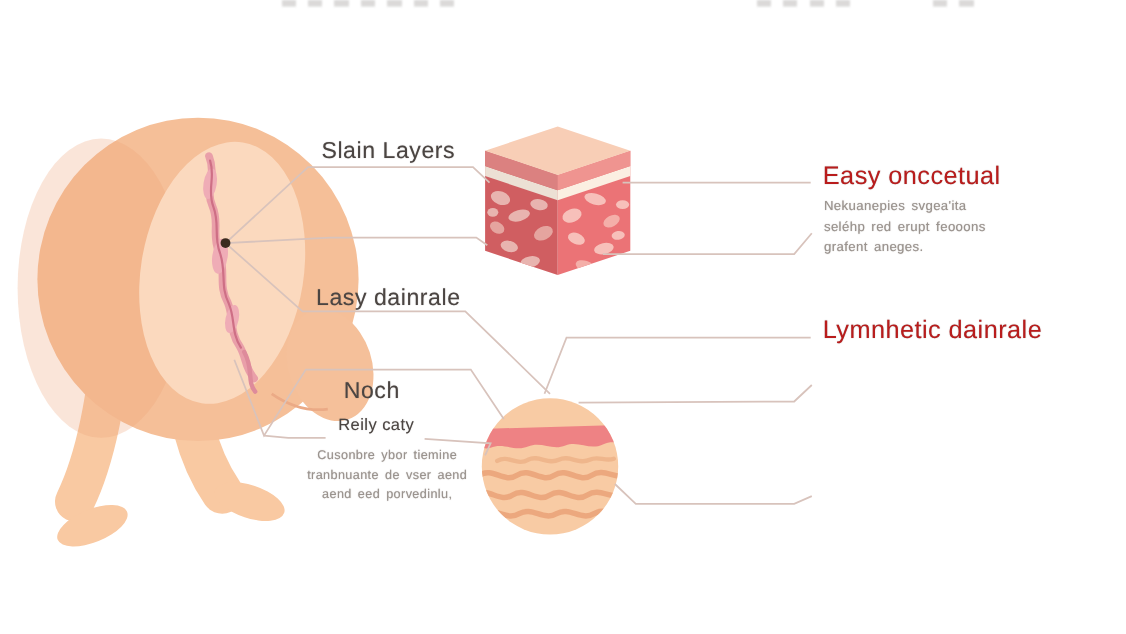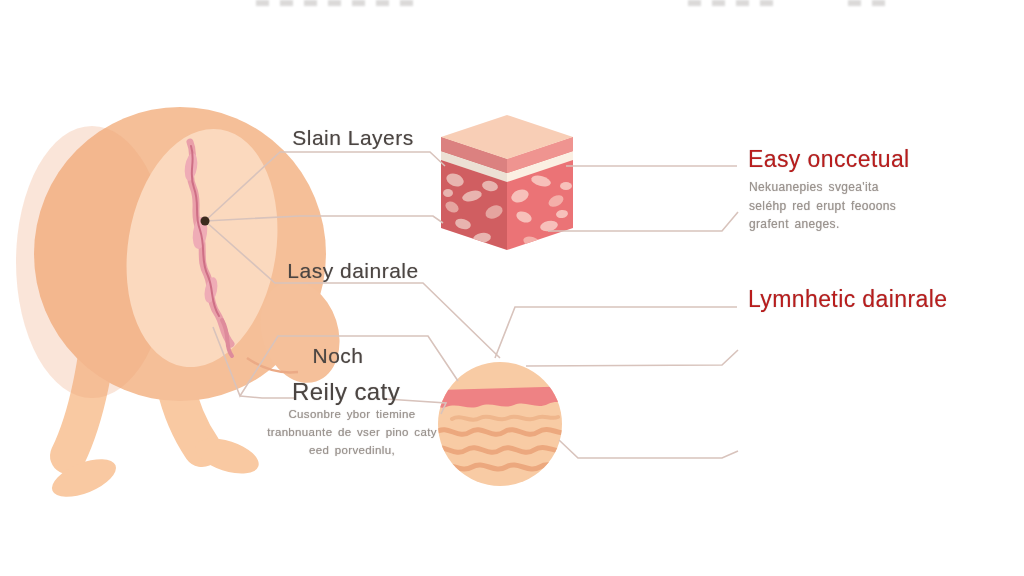--- a/index.html
+++ b/index.html
@@ -14,21 +14,21 @@
 
   
   .lbl{
     position:absolute;
     color:#4b4542;
     text-align:center;
     text-shadow:0 0 1px rgba(80,72,68,.45);
     white-space:nowrap;
   }
   .lbl-large{font-size:21px;letter-spacing:.5px;}
-  .lbl-med{font-size:24px;letter-spacing:.4px;}
+  .lbl-med{font-size:15px;letter-spacing:.4px;}
   .para{
     position:absolute;
     font-size:12px;
     line-height:1.55;
     color:#9a938e;
     letter-spacing:.35px;
     word-spacing:2px;
     text-shadow:0 0 1px rgba(150,143,138,.7);
   }
   .rhead{
@@ -183,21 +183,21 @@
 
   <div class="lbl lbl-large" style="left:283px;top:126px;width:140px;">Slain Layers</div>
 
 
   <div class="lbl lbl-large" style="left:273px;top:259px;width:160px;">Lasy dainrale</div>
 
   <div class="lbl lbl-large" style="left:293px;top:312px;width:90px;margin-top:32px;">Noch</div>
 
   <div class="lbl lbl-med" style="left:292px;top:378px;width:100px;">Reily caty</div>
 
-  <div class="para" style="left:266px;top:406px;width:172px;text-align:center;font-size:11.5px;">Cusonbre ybor tiemine tranbnuante de vser pino caty eed porvedinlu,</div>
+  <div class="para" style="left:266px;top:406px;width:172px;text-align:center;font-size:11.5px;">Cusonbre ybor tiemine tranbnuante de vser aend aend eed porvedinlu,</div>
 
   <div class="rhead" style="left:748px;top:146px;">Easy onccetual</div>
   <div class="para" style="left:749px;top:178px;width:168px;">Nekuanepies svgea'ita seléhp red erupt feooons grafent aneges.</div>
 
   <div class="rhead" style="left:748px;top:286px;">Lymnhetic dainrale</div>
 
 
 </div>
 
 </body></html>

